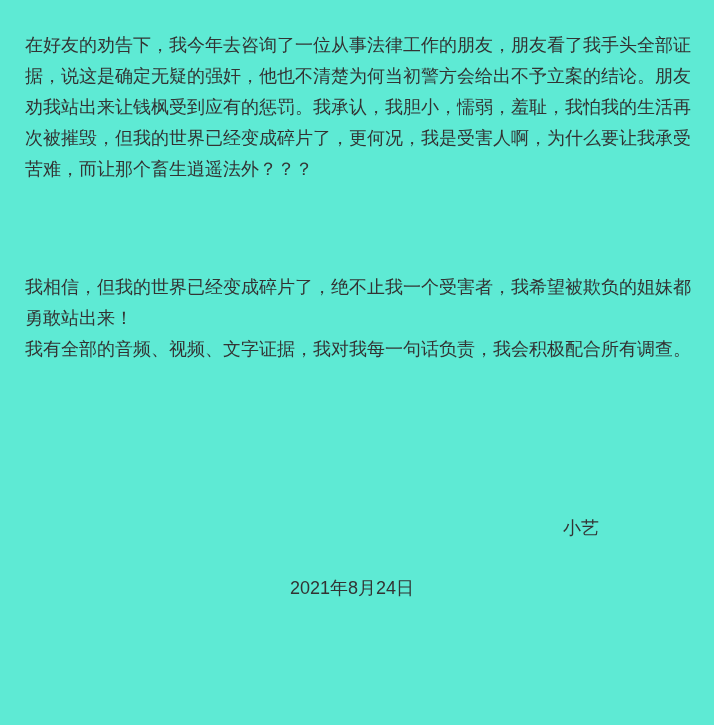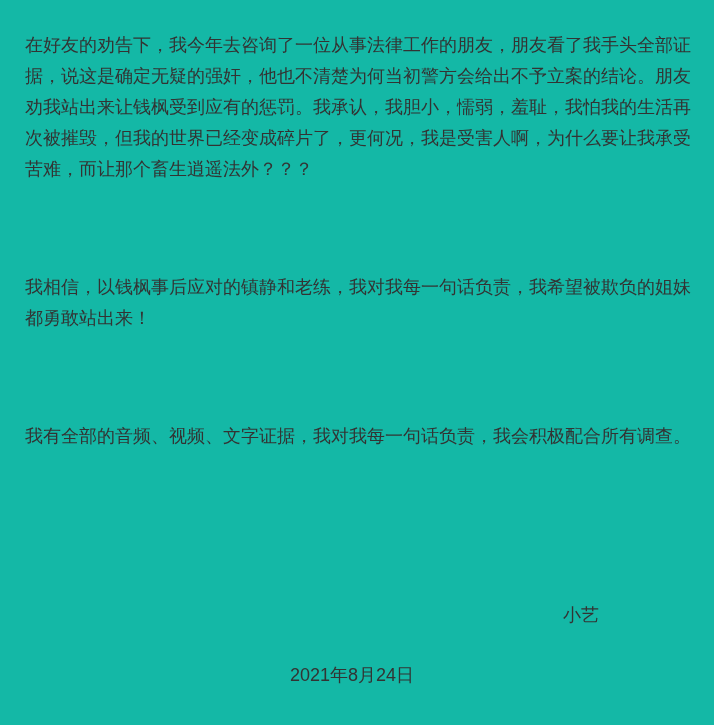--- a/index.html
+++ b/index.html
@@ -14,50 +14,49 @@
   }
   .doc {
     box-sizing: border-box;
     width: 714px;
     height: 725px;
     padding: 30px 15px 0 25px;
     font-family: "Liberation Sans", "DejaVu Sans", sans-serif;
     font-size: 18px;
     line-height: 31px;
     color: #333333;
-    background: #14b8a6;
+    background: #5eead4;
   }
   .para {
     margin: 0;
     text-align: left;
     overflow-wrap: break-word;
   }
   .para-2 {
     margin-top: 87px;
   }
   .para-3 {
-    margin-top: 87px;
   }
   .signature-line {
     margin-top: 148px;
     text-align: right;
     padding-right: 100px;
   }
   .date-line {
     margin-top: 29px;
     text-align: center;
     padding-right: 20px;
   }
 </style>
 </head>
 <body>
 
 <div class="doc">
   <p class="para para-1">在好友的劝告下，我今年去咨询了一位从事法律工作的朋友，朋友看了我手头全部证据，说这是确定无疑的强奸，他也不清楚为何当初警方会给出不予立案的结论。朋友劝我站出来让钱枫受到应有的惩罚。我承认，我胆小，懦弱，羞耻，我怕我的生活再次被摧毁，但我的世界已经变成碎片了，更何况，我是受害人啊，为什么要让我承受苦难，而让那个畜生逍遥法外？？？</p>
 
-  <p class="para para-2">我相信，以钱枫事后应对的镇静和老练，我对我每一句话负责，我希望被欺负的姐妹都勇敢站出来！</p>
+  <p class="para para-2">我相信，但我的世界已经变成碎片了，绝不止我一个受害者，我希望被欺负的姐妹都勇敢站出来！</p>
 
   <p class="para para-3">我有全部的音频、视频、文字证据，我对我每一句话负责，我会积极配合所有调查。</p>
 
   <div class="signature-line">小艺</div>
 
   <div class="date-line">2021年8月24日</div>
 </div>
 
 </body></html>

